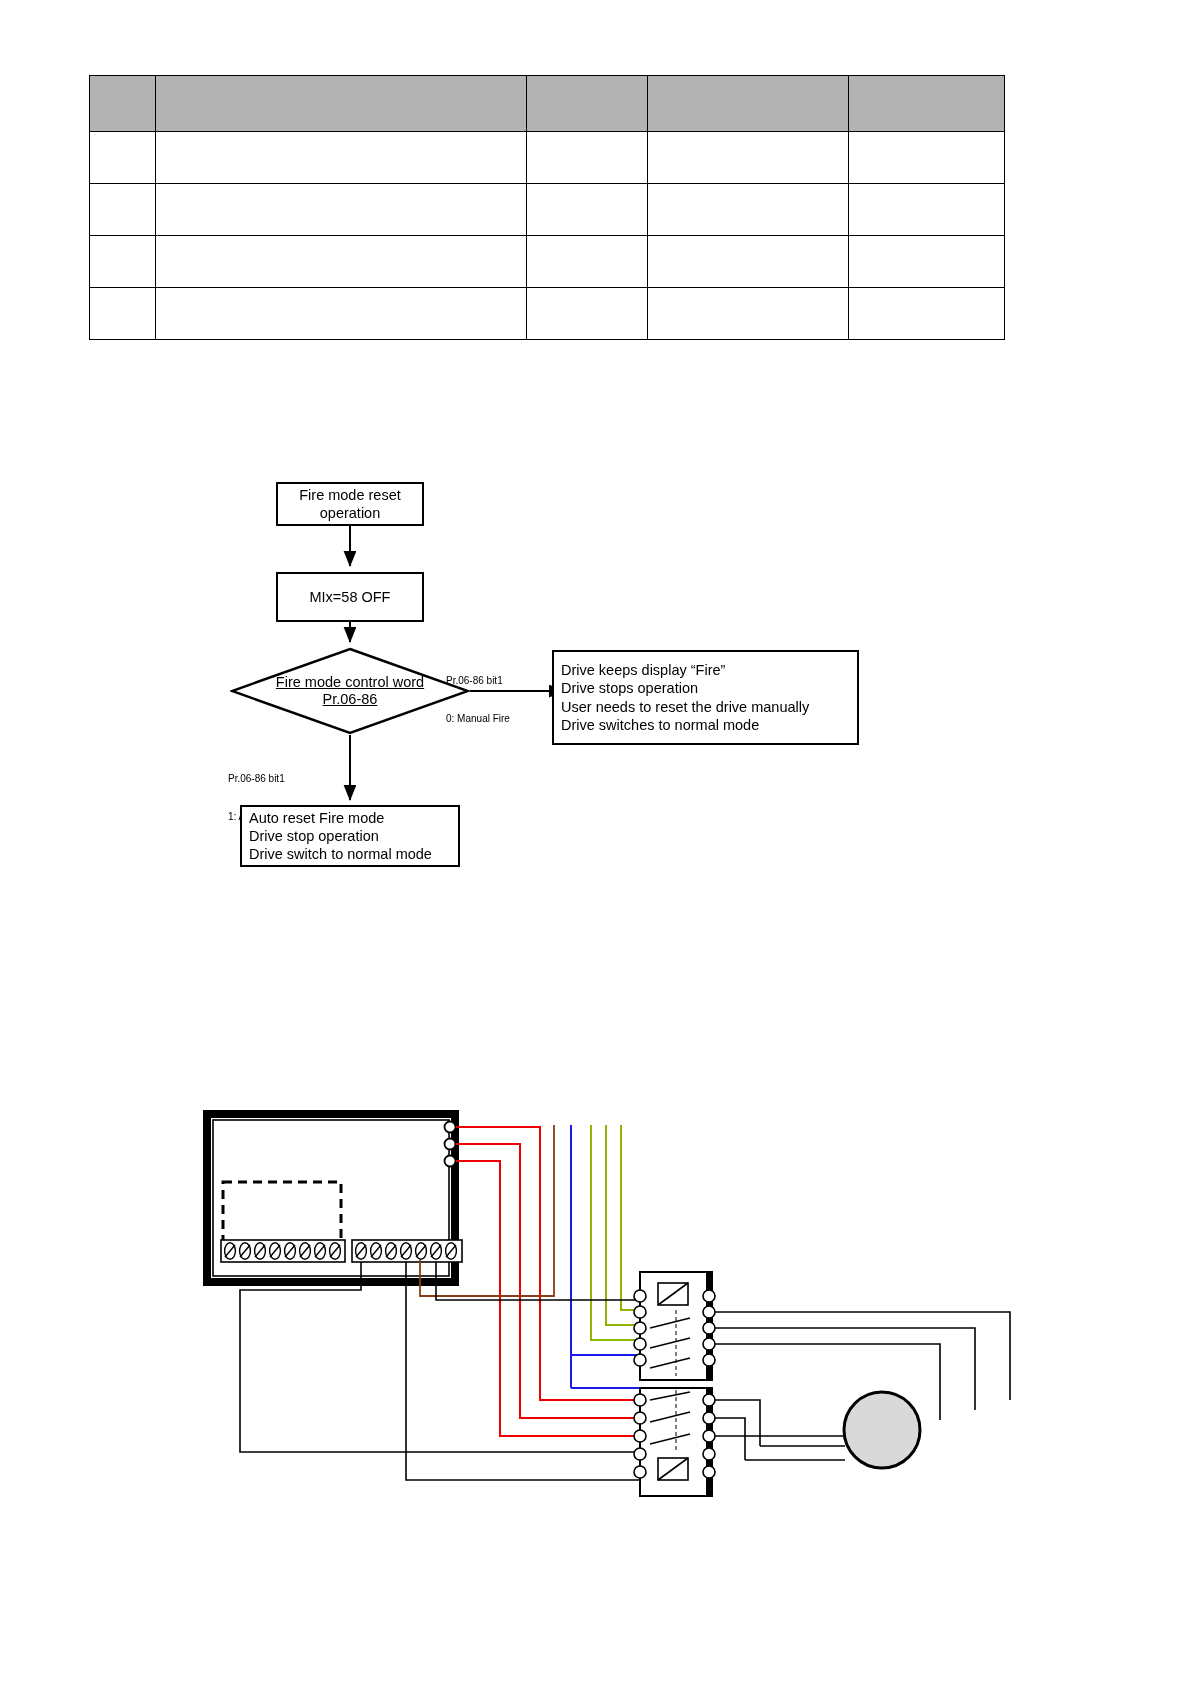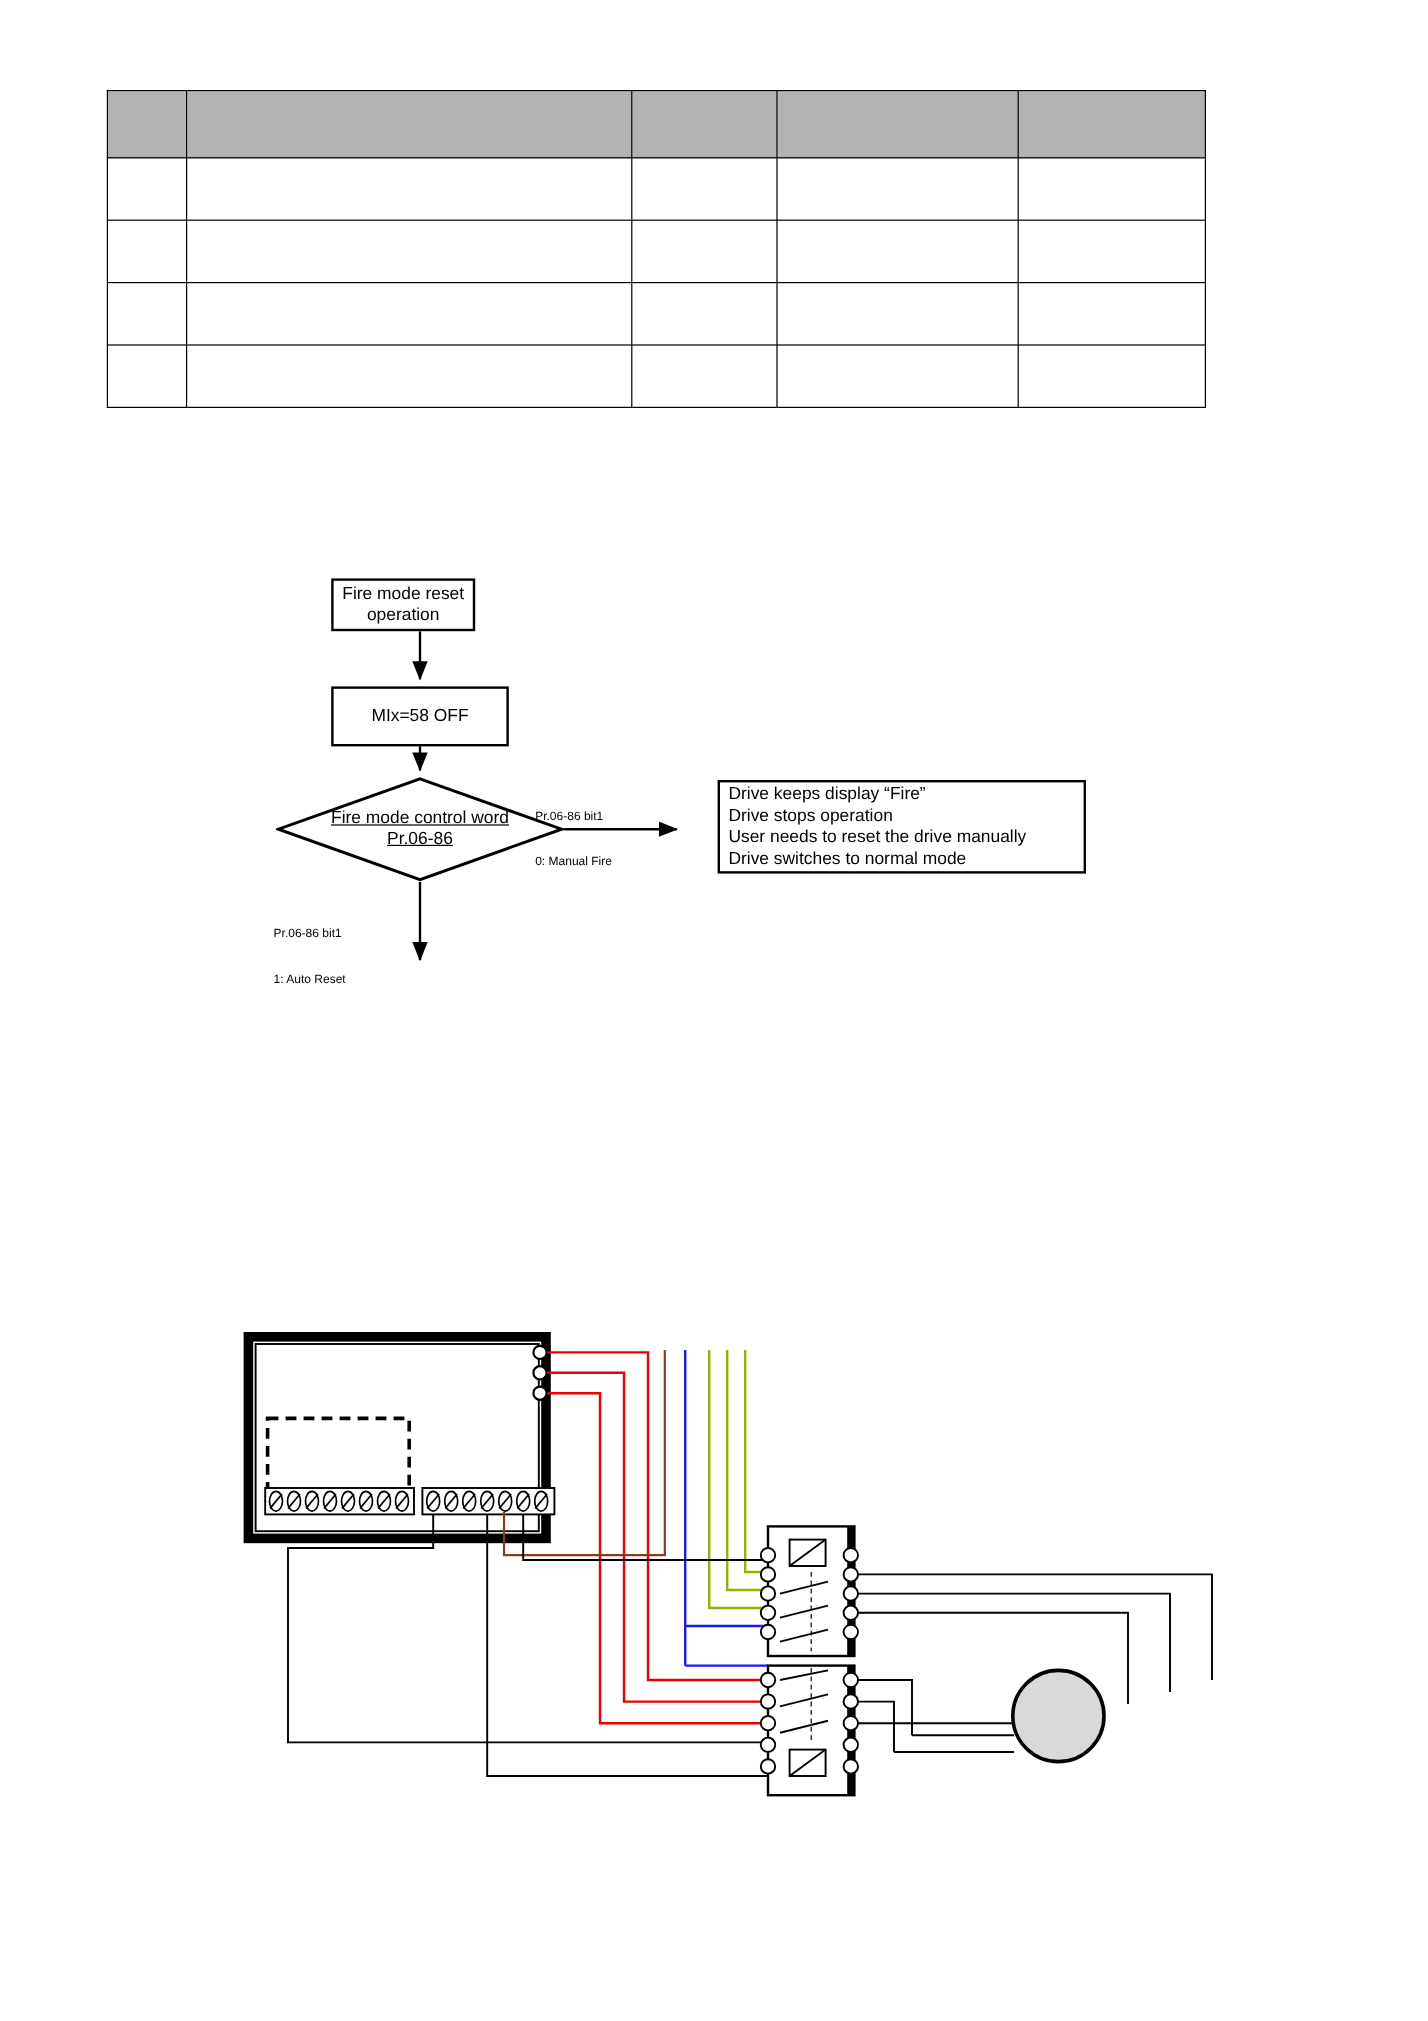--- a/index.html
+++ b/index.html
@@ -58,23 +58,23 @@
     box-sizing: border-box;
     font-size: 14.5px;
     line-height: 1.25;
     display: flex;
     flex-direction: column;
     justify-content: center;
   }
   .fbox.center { align-items: center; text-align: center; }
   .fbox.left { align-items: flex-start; text-align: left; padding-left: 7px; }
 
-  #box-start { left: 276px; top: 22px; width: 120px; height: 44px; }
+  #box-start { left: 276px; top: 22px; width: 148px; height: 44px; }
   #box-mix   { left: 276px; top: 112px; width: 148px; height: 50px; }
-  #box-manual{ left: 598px; top: 190px; width: 307px; height: 78px; }
+  #box-manual{ left: 552px; top: 190px; width: 307px; height: 95px; }
   #box-auto  { left: 240px; top: 345px; width: 220px; height: 62px; }
 
   .diamond {
     position: absolute;
     left: 230px;
     top: 187px;
     width: 240px;
     height: 88px;
   }
   .diamond svg { display: block; }
@@ -212,20 +212,25 @@
     <div>1: Auto Reset</div>
   </div>
 
   <div class="fbox left" id="box-manual">
     <div>Drive keeps display “Fire”</div>
     <div>Drive stops operation</div>
     <div>User needs to reset the drive manually</div>
     <div>Drive switches to normal mode</div>
   </div>
 
+  <div class="fbox left" id="box-auto">
+    <div>Auto reset Fire mode</div>
+    <div>Drive stop operation</div>
+    <div>Drive switch to normal mode</div>
+  </div>
 </div>
 
 <div class="wiring">
   <svg width="1190" height="420" viewBox="0 0 1190 420">
 
     <g>
       <rect x="207" y="14" width="248" height="168" fill="#ffffff" stroke="#000000" stroke-width="8"></rect>
       <rect x="213" y="20" width="236" height="156" fill="#ffffff" stroke="#000000" stroke-width="1.6"></rect>
     </g>
 

